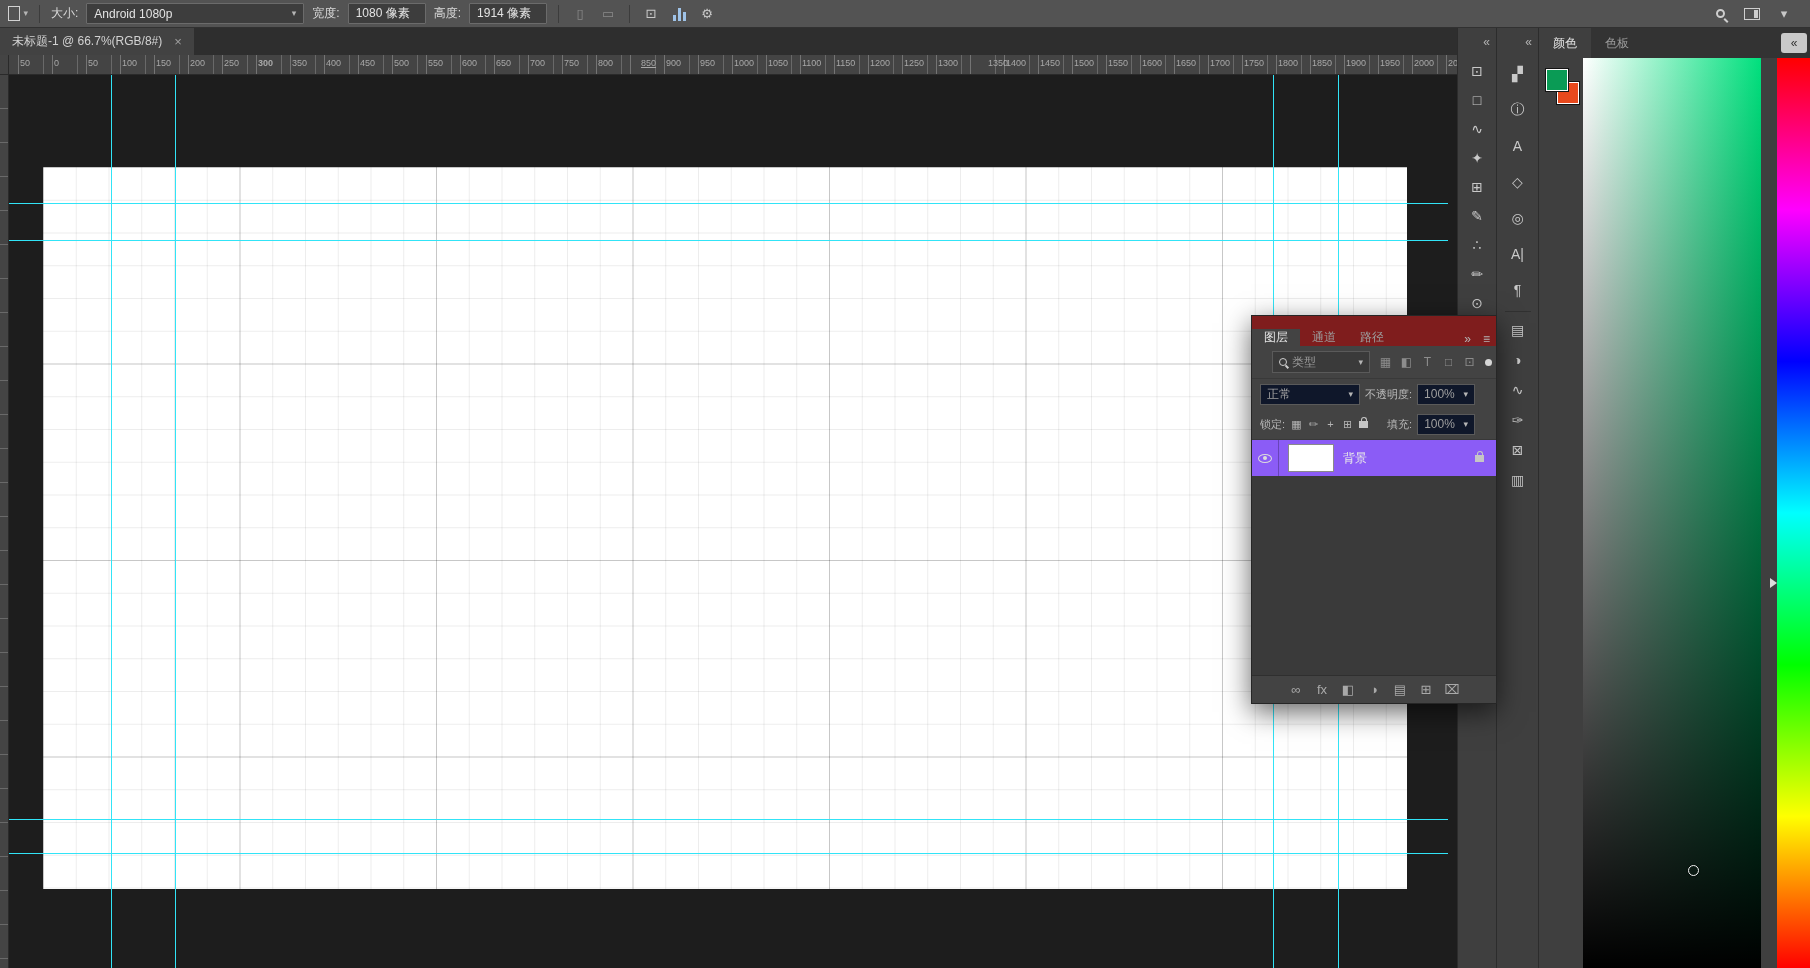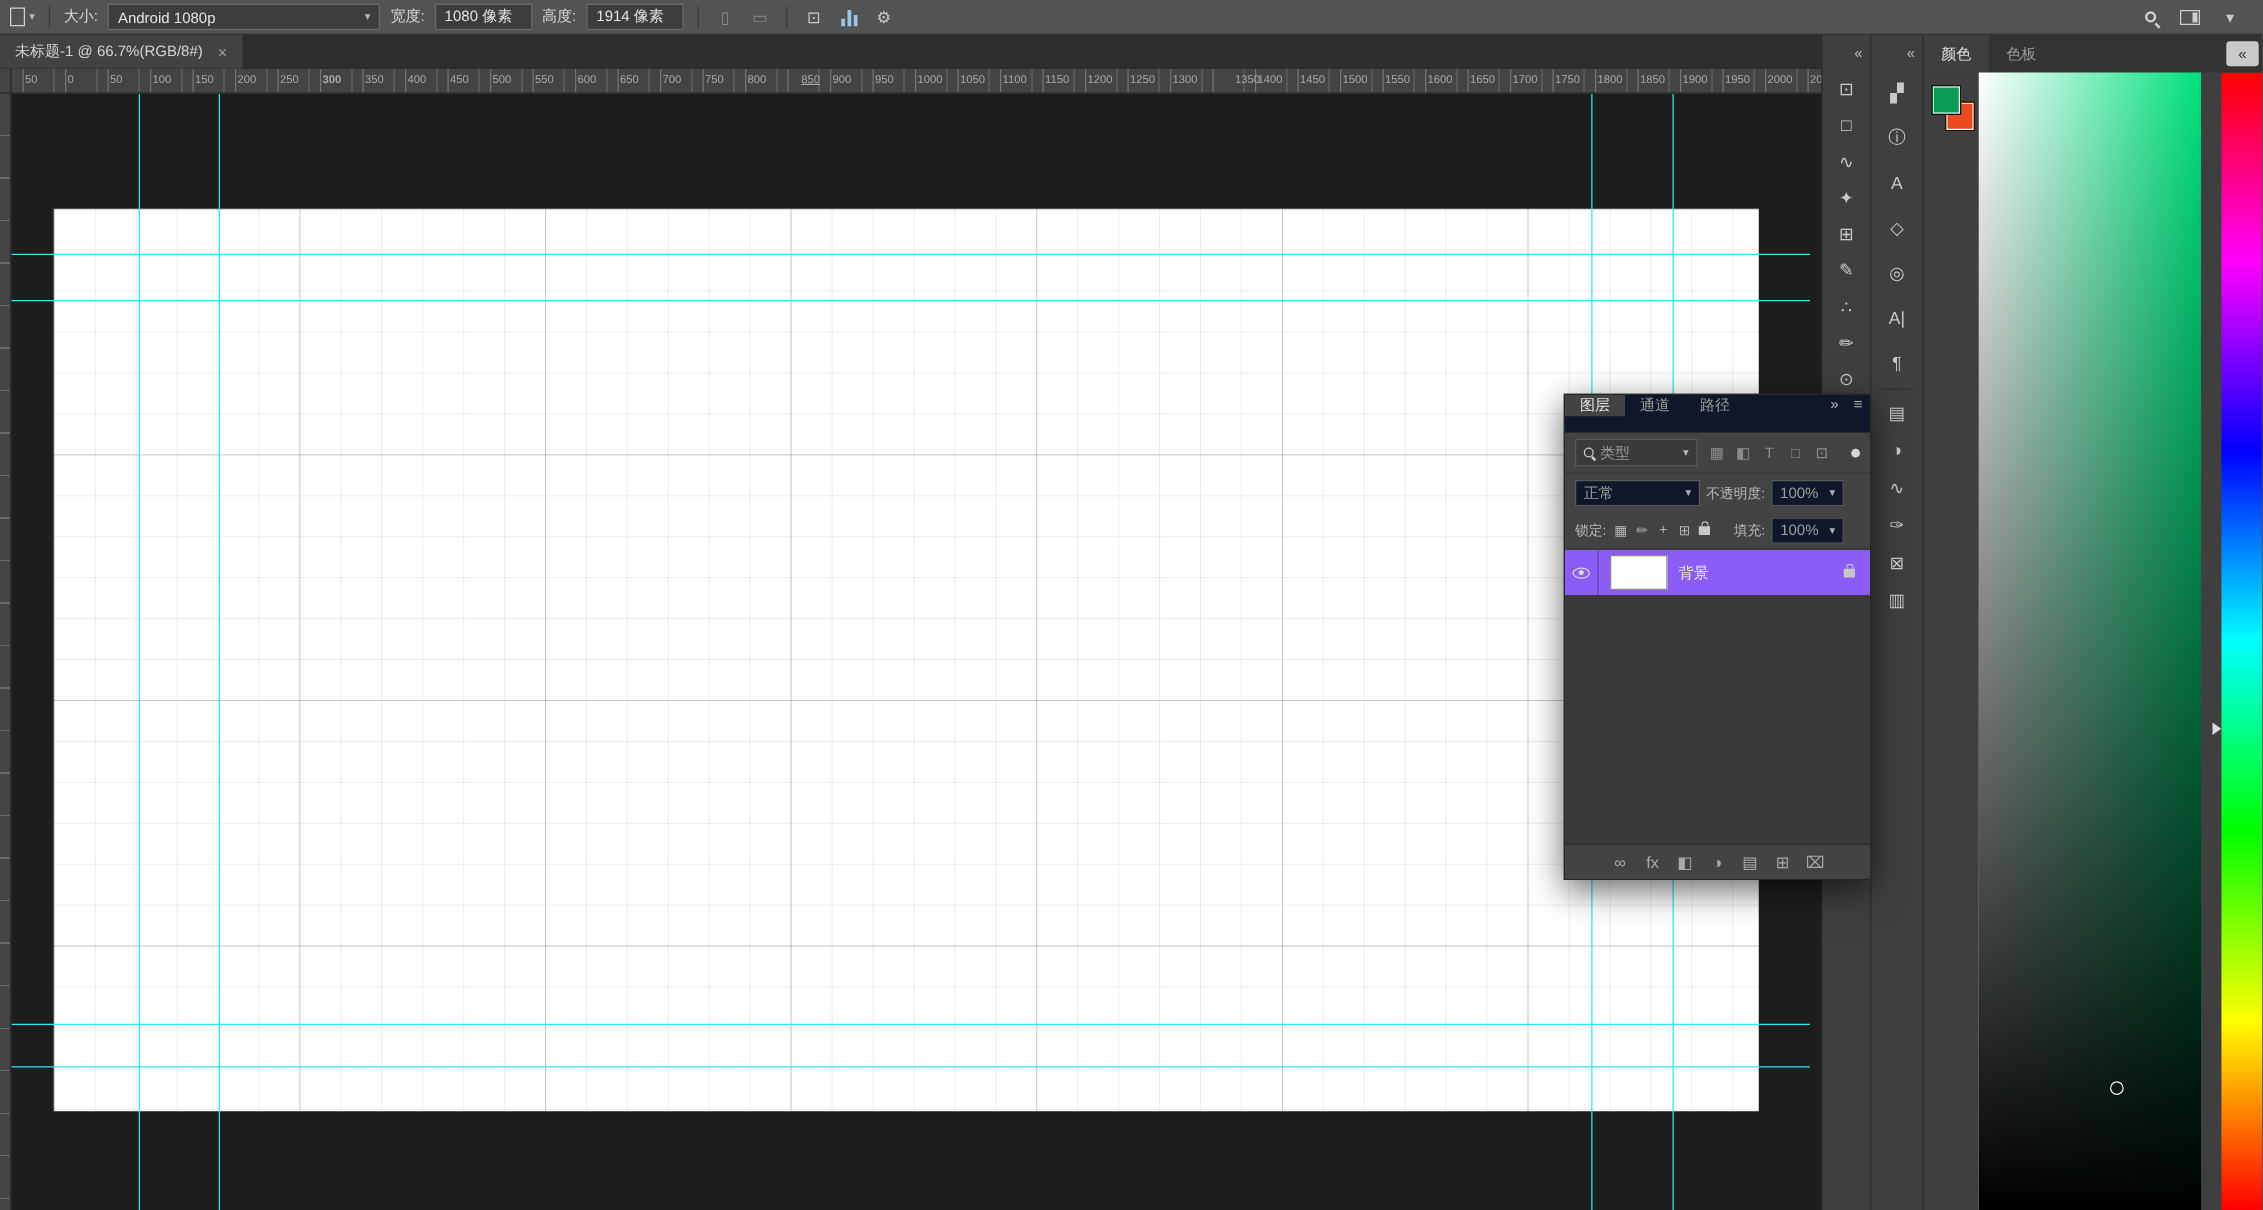--- a/index.html
+++ b/index.html
@@ -72,27 +72,27 @@
   .strip-icons.g1{gap:14px;margin-top:8px}
   .strip-icons.g2{gap:8px}
   .strip-icon{width:26px;height:22px;display:flex;align-items:center;justify-content:center;
     color:#c9c9c9;font-size:14px;border-radius:3px}
   .strip-div{width:26px;height:1px;background:#313131;margin:10px 0 2px 0}
 
   
   .layers-panel{position:absolute;left:1251px;top:260px;width:246px;height:389px;z-index:20;
     background:#434343;border:1px solid #262626;box-shadow:0 8px 26px rgba(0,0,0,.6);
     display:flex;flex-direction:column;font-size:12px}
-  .lp-header{height:30px;background:#0f172a;display:flex;align-items:flex-start;flex:none}
+  .lp-header{height:30px;background:#7f1d1d;display:flex;align-items:flex-end;flex:none}
   .lp-tabs{display:flex}
   .lp-tab{padding:0 12px;display:flex;align-items:center;color:#9c9c9c}
   .lp-tab.active{background:#434343;color:#e4e4e4}
   .lp-hicon{display:flex;align-items:center;padding:0 6px;color:#b5b5b5;font-size:12px}
   .lp-hicon.first{margin-left:auto}
-  .lp-filter{height:33px;flex:none;display:flex;align-items:center;gap:6px;padding:0 8px;
+  .lp-filter{height:33px;flex:none;display:flex;align-items:center;gap:6px;padding:0 20px;
     border-bottom:1px solid #393939}
   .lp-search{height:22px;width:98px;background:#3a3a3a;border:1px solid #5a5a5a;display:flex;
     align-items:center;gap:5px;padding:0 6px;color:#9a9a9a;flex:none}
   .lp-search .search-glyph{width:8px;height:8px;border-width:1.5px}
   .lp-search .search-glyph::after{width:1.5px;height:4px;left:6px;top:6px}
   .lp-filter-icons{display:flex;gap:2px}
   .lpf-icon{width:19px;height:20px;display:flex;align-items:center;justify-content:center;
     color:#8d8d8d;font-size:12px}
   .lp-dot{width:7px;height:7px;border-radius:50%;background:#d6d6d6;margin-left:auto;flex:none}
   .lp-row{height:30px;flex:none;display:flex;align-items:center;gap:5px;padding:0 8px}

